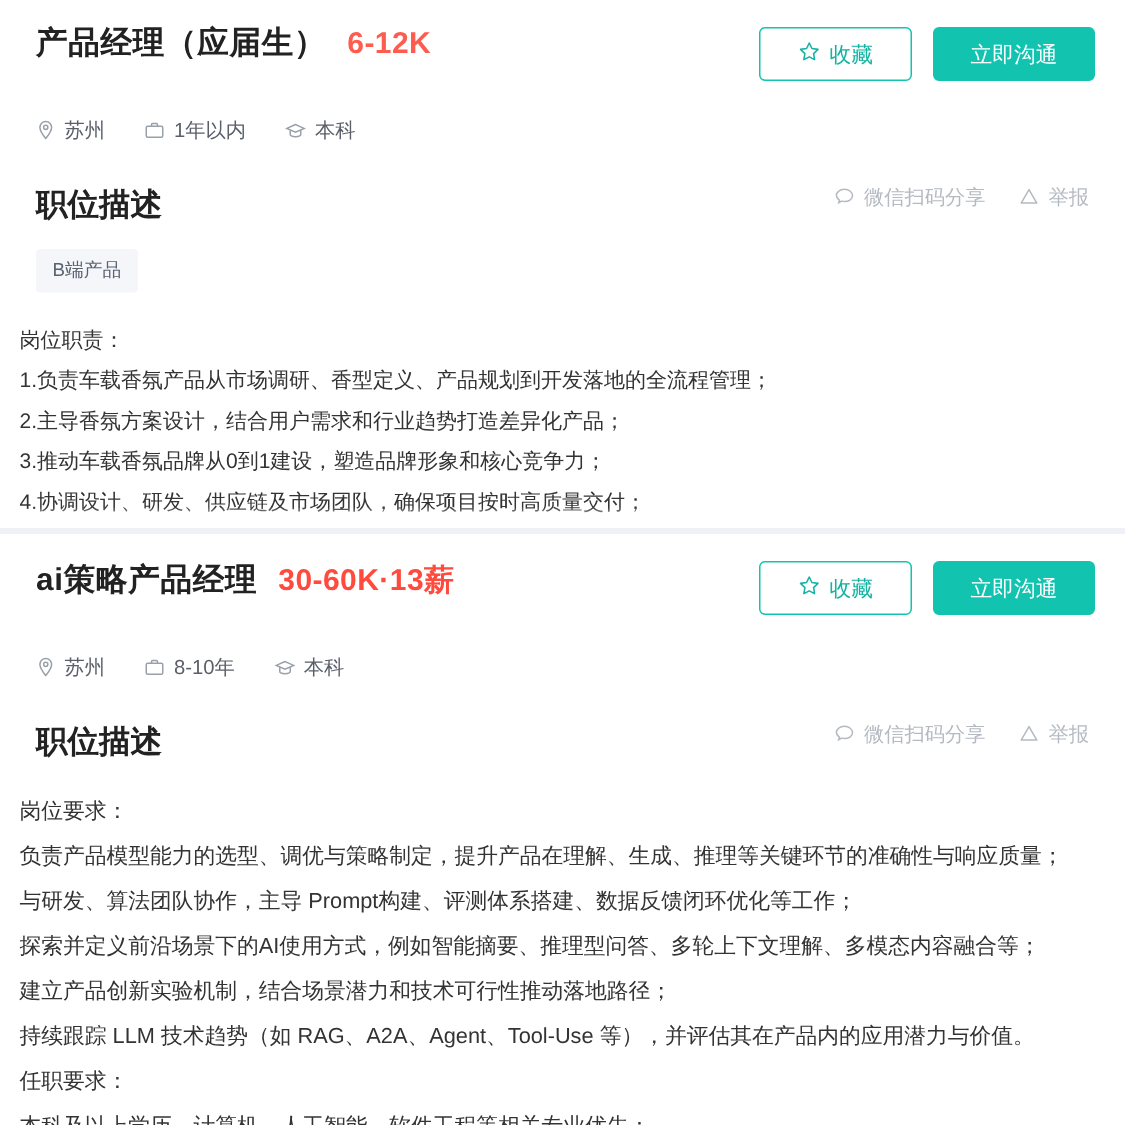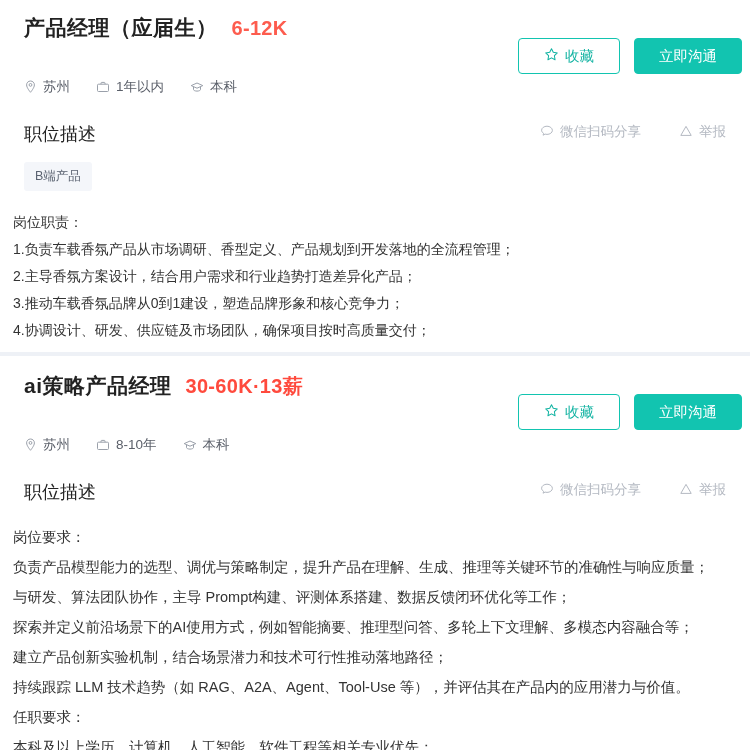--- a/index.html
+++ b/index.html
@@ -53,26 +53,25 @@
     margin-top: 12px;
     color: #5a5f69;
     font-size: 13.5px;
   }
   .meta-item { display: flex; align-items: center; gap: 6px; margin-top: 24px; }
   .meta-item svg { display: block; }
 
   
   .actions {
     position: absolute;
-    right: 8px;
+    right: 20px;
     top: 18px;
     display: flex;
     align-items: center;
     gap: 14px;
-    margin-top: 20px;
   }
   .btn {
     height: 36px;
     border-radius: 4px;
     display: inline-flex;
     align-items: center;
     justify-content: center;
     gap: 6px;
     font-size: 14.5px;
     cursor: pointer;
@@ -94,31 +93,31 @@
 
   
   .desc-head {
     position: relative;
     padding: 0 24px;
     margin-top: 16px;
     display: flex;
     align-items: center;
   }
   .desc-title {
-    font-size: 18px;
-    font-weight: normal;
+    font-size: 21px;
+    font-weight: bold;
     color: #222222;
   }
   .desc-tools {
     position: absolute;
     right: 24px;
     top: 1px;
     display: flex;
     align-items: flex-end;
-    gap: 38px;
+    gap: 22px;
     color: #b4b9c2;
     font-size: 13.5px;
   }
   .desc-tool { display: flex; align-items: center; gap: 6px; cursor: pointer; }
 
   .tags {
     padding: 0 24px;
     margin-top: 16px;
     display: flex;
     gap: 10px;

